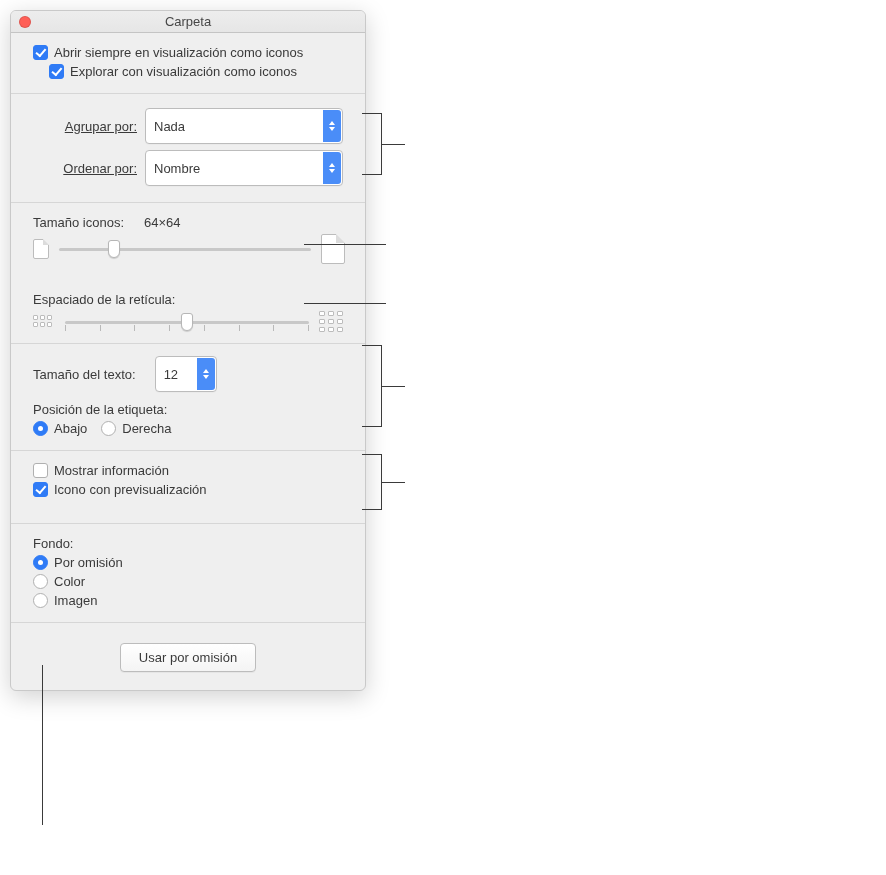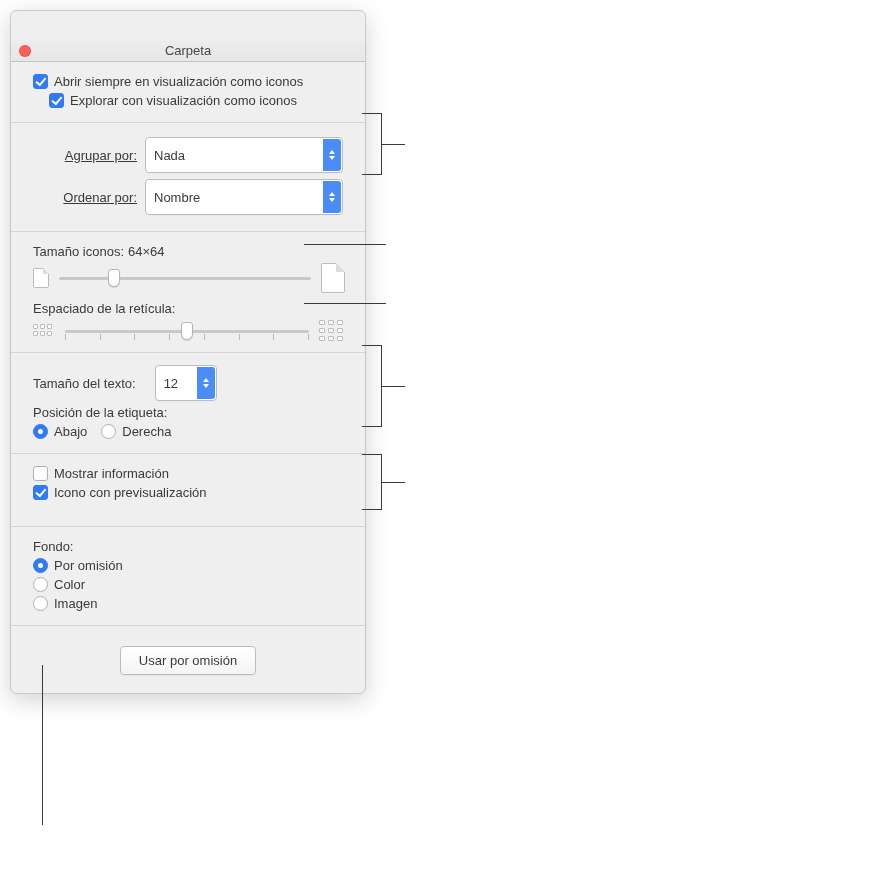--- a/index.html
+++ b/index.html
@@ -26,21 +26,20 @@
   }
   .titlebar {
     position: relative;
     height: 22px;
     border-bottom: 1px solid #c4c4c4;
     background: linear-gradient(#ededed,#e6e6e6);
     text-align: center;
     font-size: 13px;
     line-height: 22px;
     color: #464646;
-    margin-top: 29px;
   }
   .tl-btn {
     position: absolute;
     left: 8px; top: 5px;
     width: 12px; height: 12px;
     border-radius: 50%;
     background: #ff5f57;
     border: 1px solid rgba(0,0,0,.12);
   }
   .section {
@@ -209,34 +208,34 @@
     <div class="form-row">
       <span class="flabel">Ordenar por:</span>
       <div class="popup" style="width:198px">
         <span>Nombre</span>
         <span class="arrows"></span>
       </div>
     </div>
   </div>
 
   <div class="section">
-    <div class="row" style="gap:4px">
+    <div class="row" style="gap:20px">
       <span>Tamaño iconos:</span>
       <span>64×64</span>
     </div>
     <div class="slider-wrap">
       <span class="doc-icon"></span>
       <div class="slider">
         <div class="track"></div>
         <div class="thumb" id="thumb-size" style="left: 22%;"></div>
       </div>
       <span class="doc-icon big"></span>
     </div>
 
-    <div class="row" style="margin-top:8px">
+    <div class="row" style="margin-top:28px">
       <span>Espaciado de la retícula:</span>
     </div>
     <div class="slider-wrap">
       <span class="grid-icon tight">
         <span></span>
           <span></span>
           <span></span>
           <span></span>
           <span></span>
           <span></span>
@@ -270,21 +269,21 @@
   </div>
 
   <div class="section">
     <div class="row" style="gap:19px">
       <span>Tamaño del texto:</span>
       <div class="popup" style="width:62px">
         <span>12</span>
         <span class="arrows"></span>
       </div>
     </div>
-    <div class="row" style="margin-top:4px">
+    <div class="row" style="margin-top:10px">
       <span>Posición de la etiqueta:</span>
     </div>
     <div class="row" style="gap:14px">
       <span style="display:flex;align-items:flex-start;gap:6px">
         <span id="rad-bottom" class="rad checked"></span>
         <label>Abajo</label>
       </span>
       <span style="display:flex;align-items:flex-start;gap:6px">
         <span id="rad-right" class="rad"></span>
         <label>Derecha</label>

